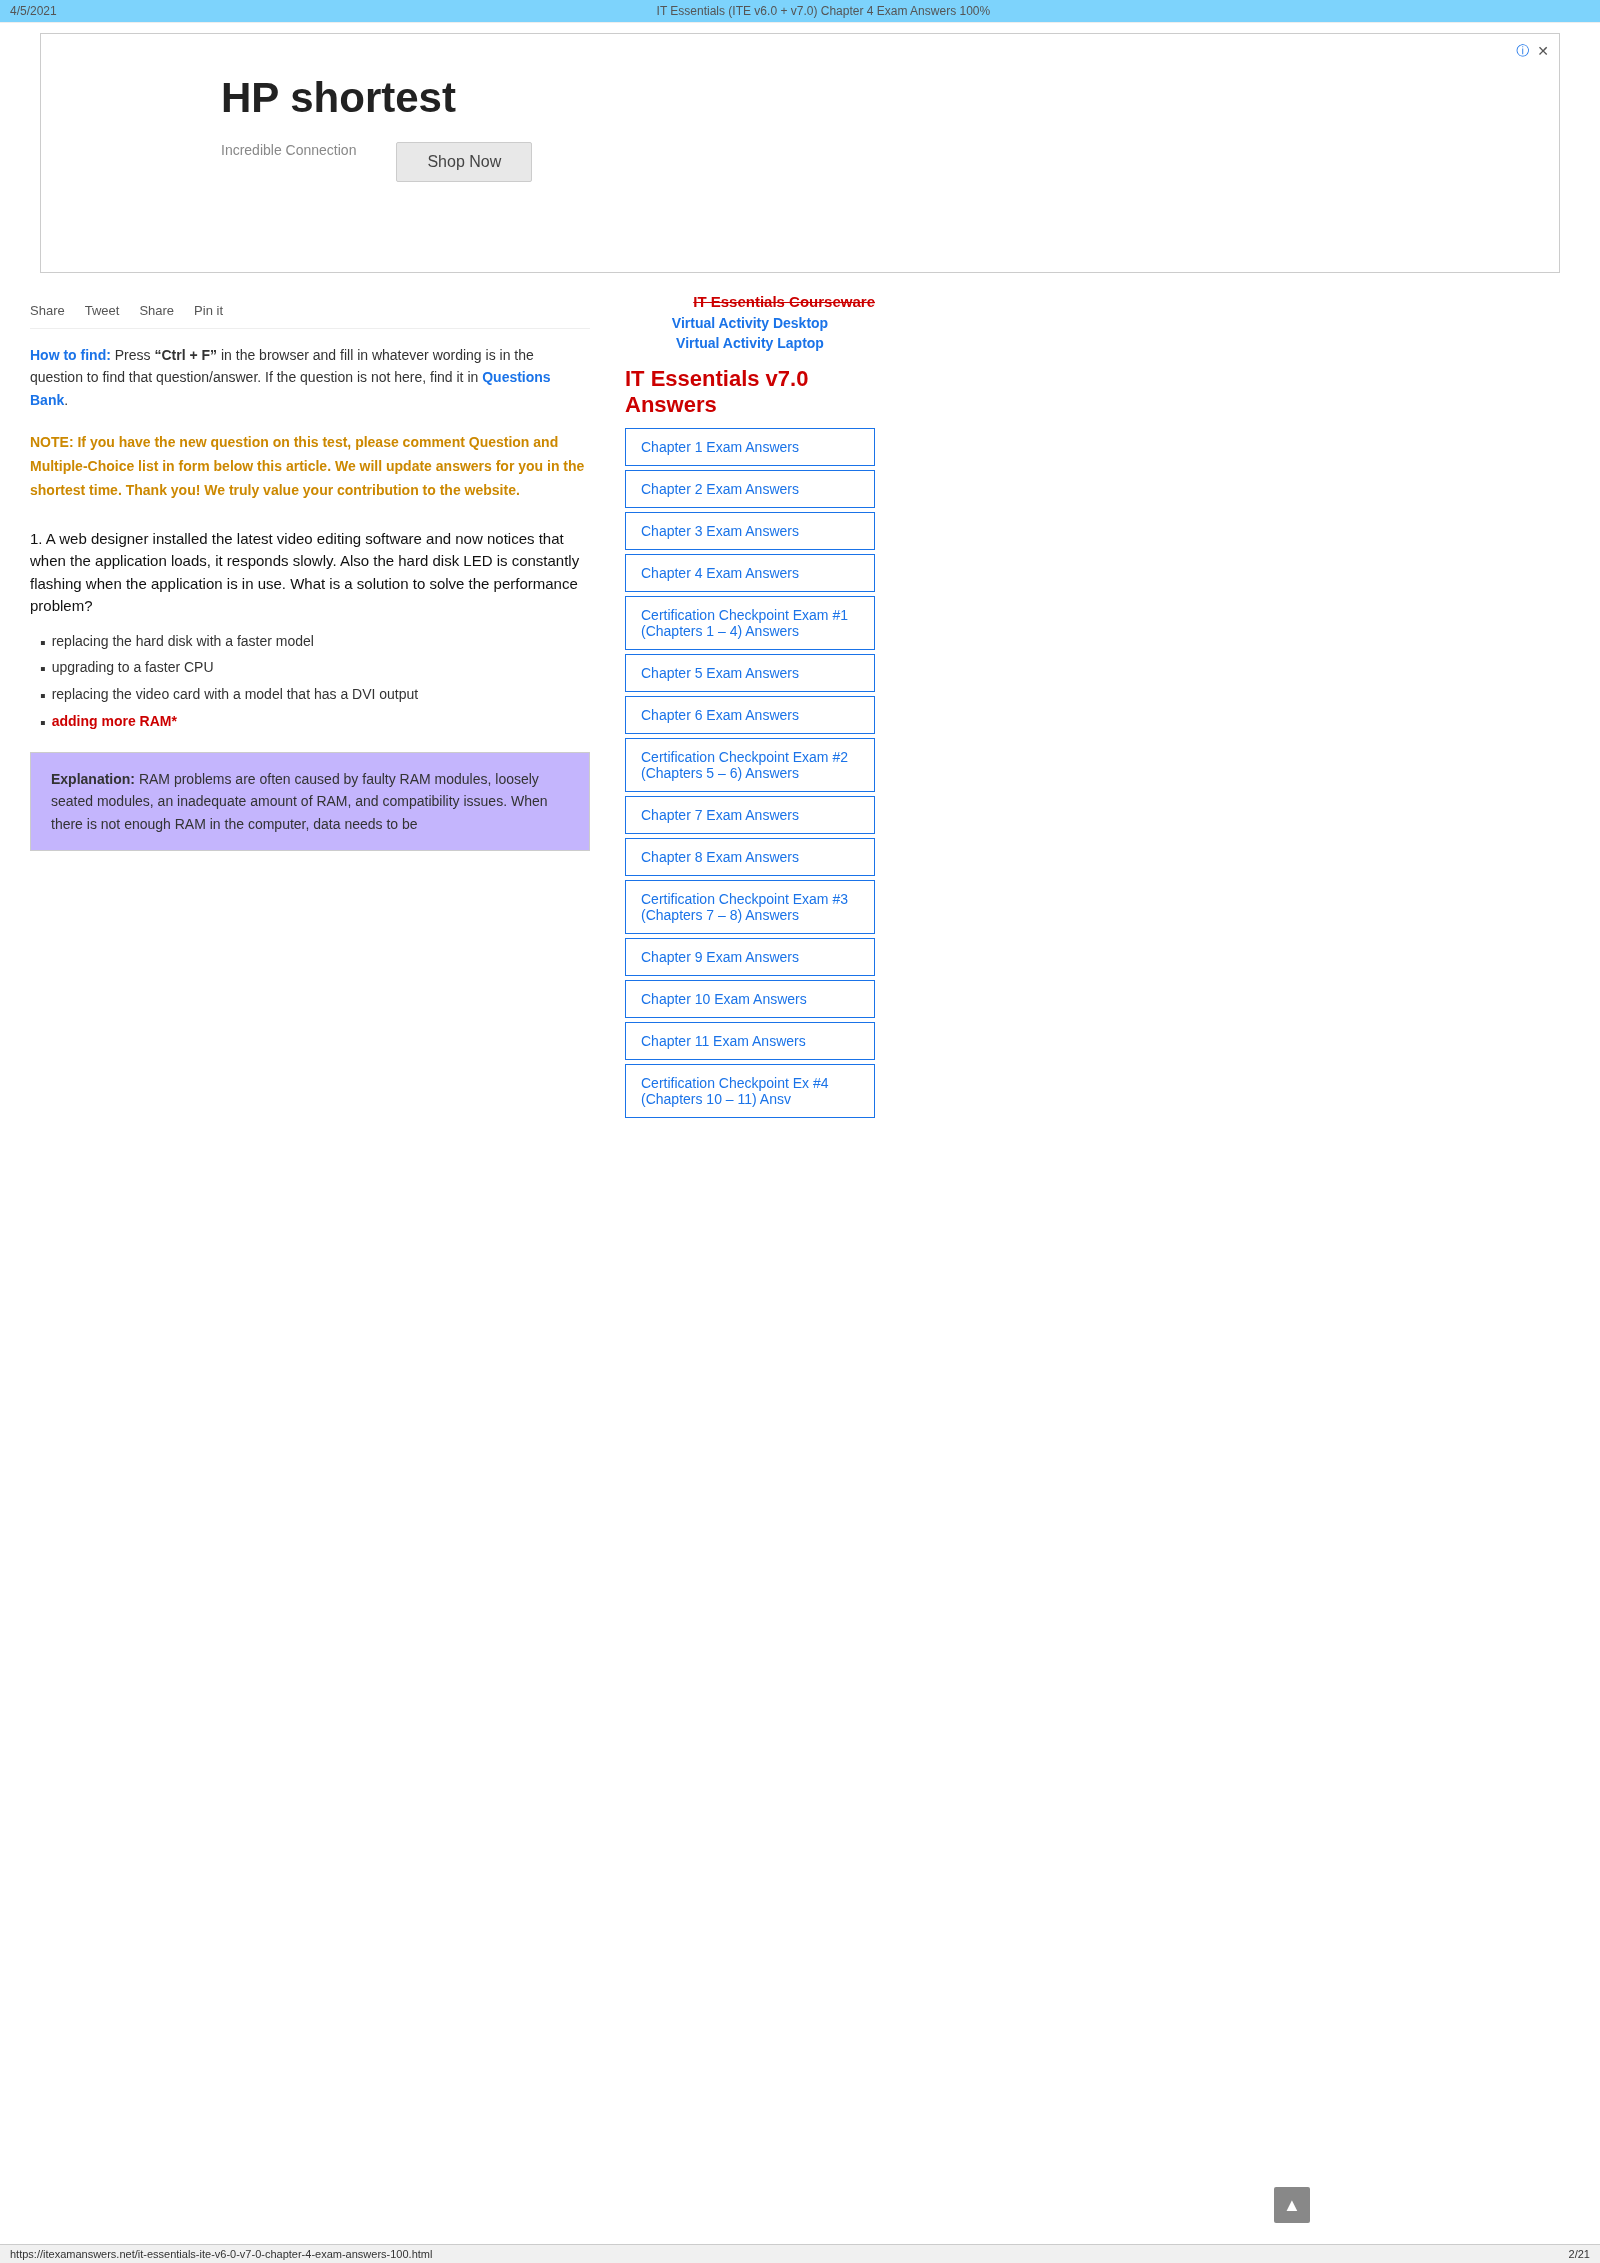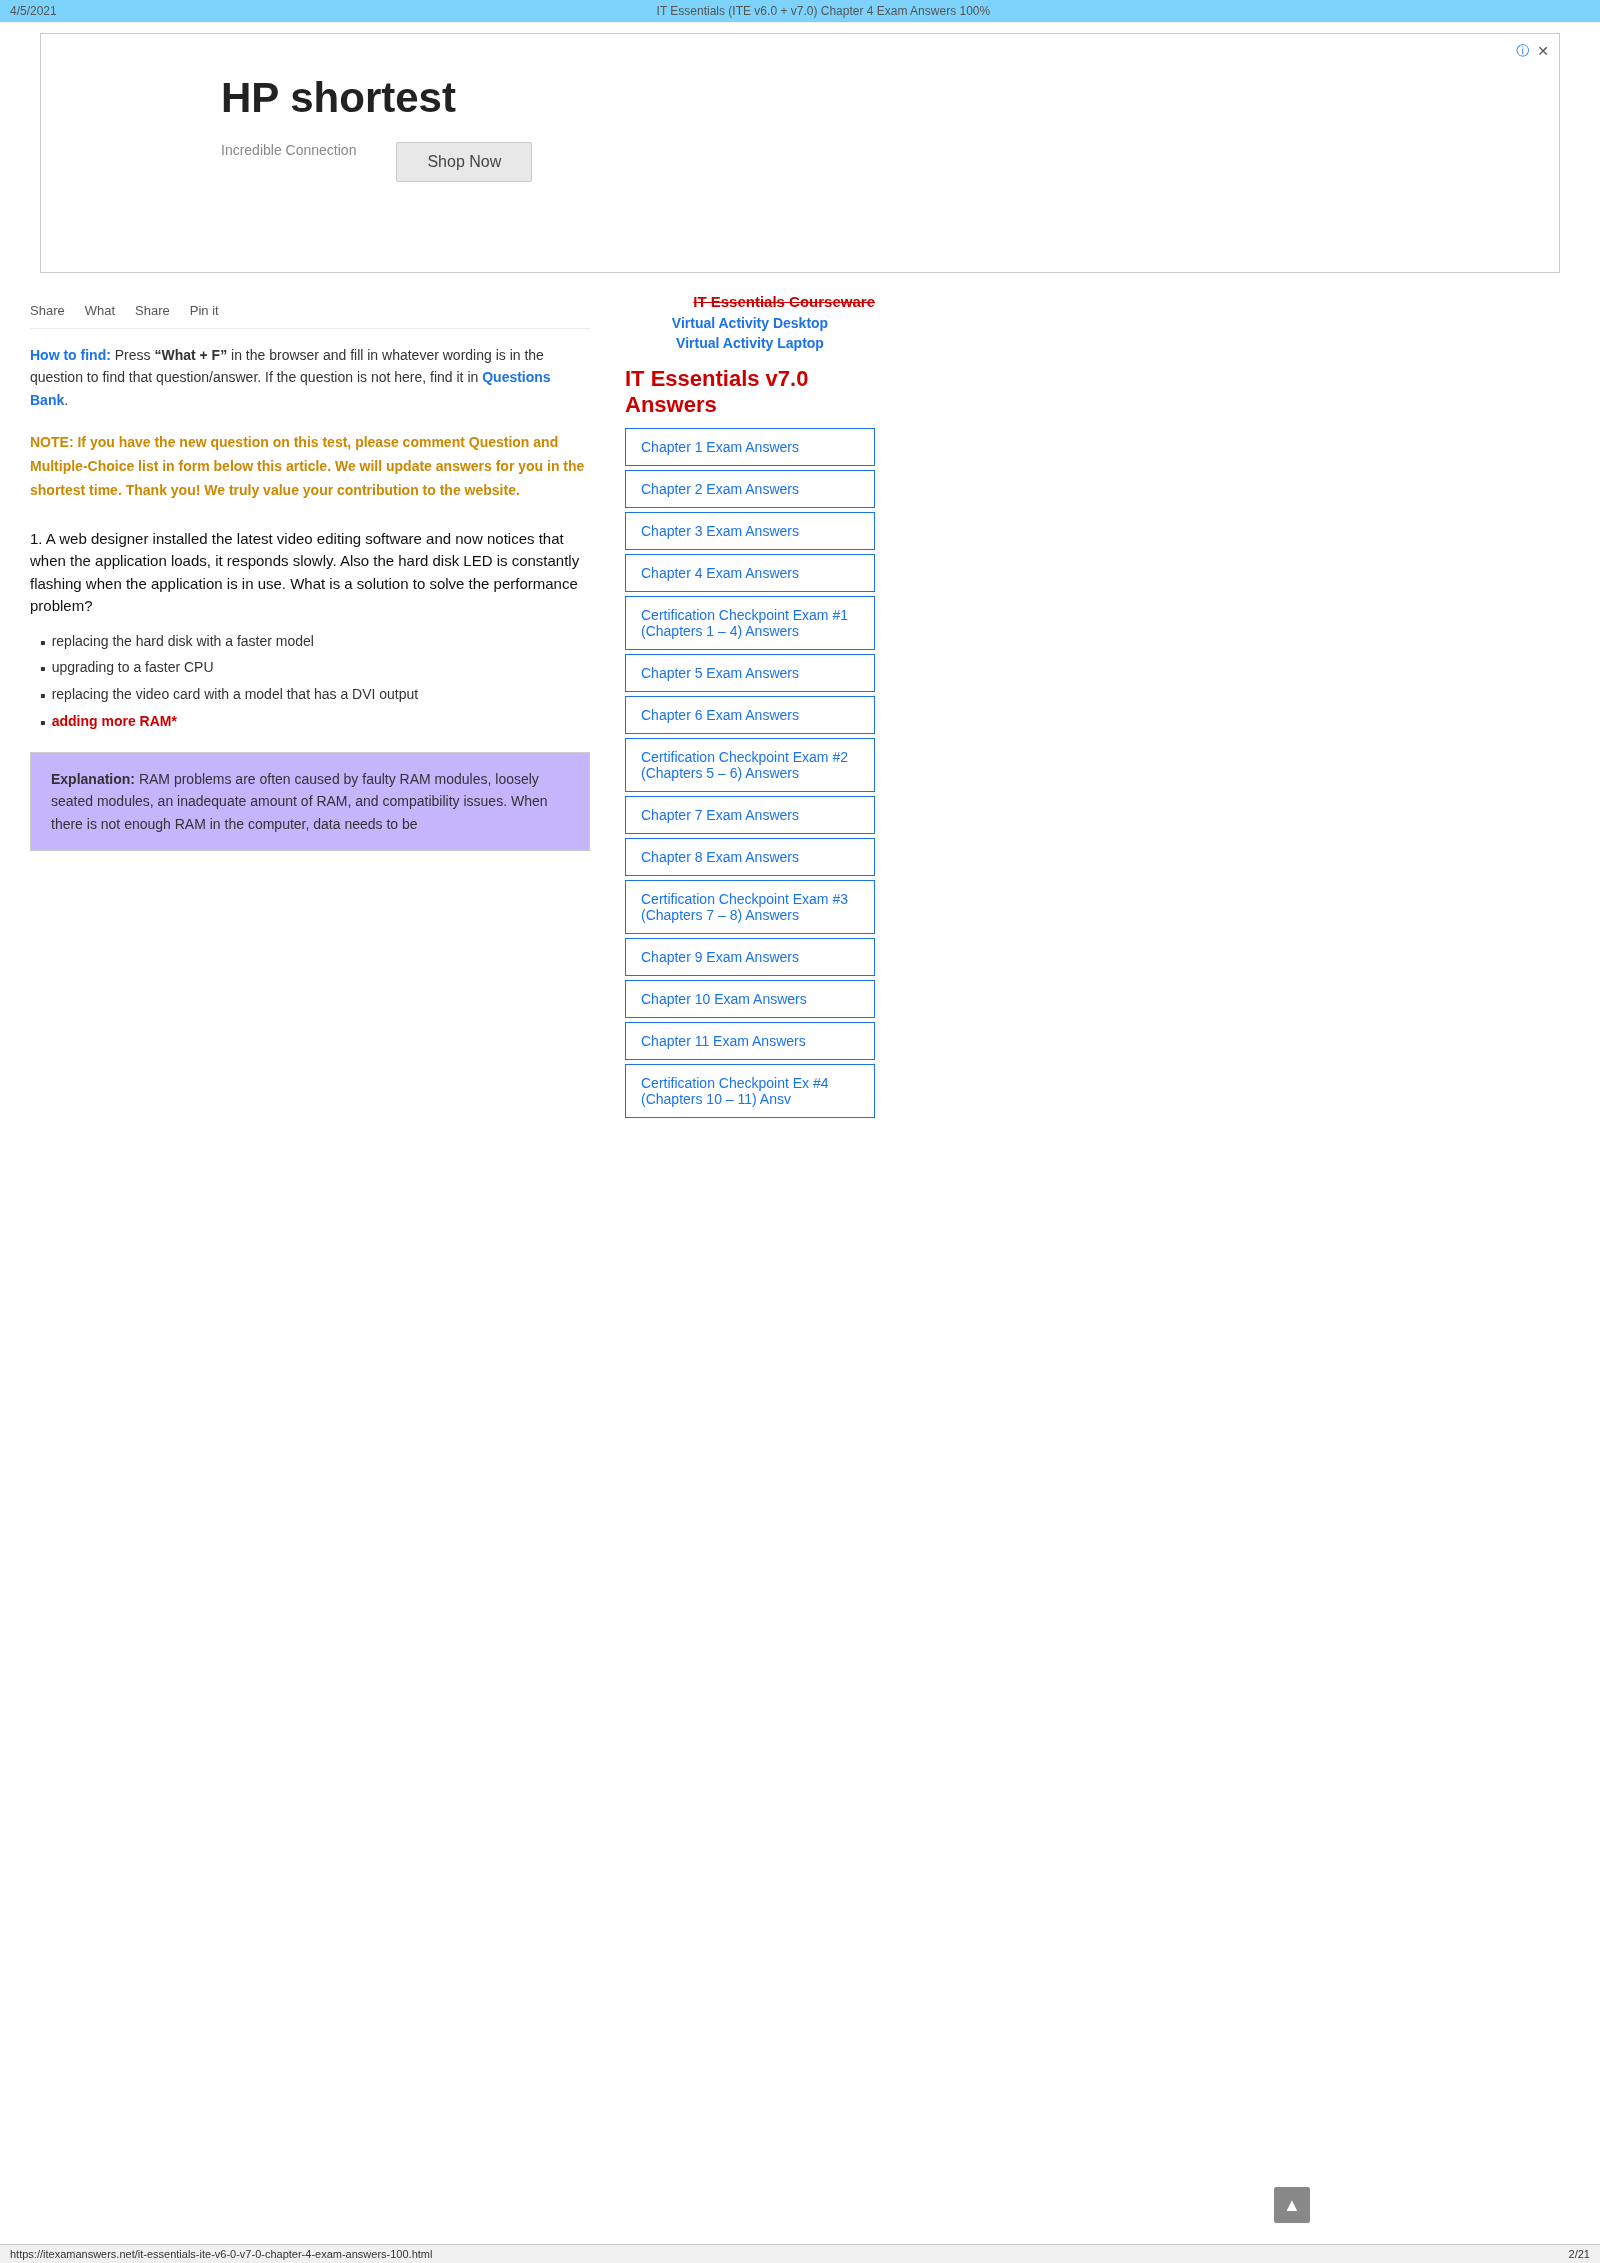--- a/index.html
+++ b/index.html
@@ -267,27 +267,27 @@
     <button class="ad-cta">Shop Now</button>
   </div>
 </div>
 
 <div class="main-layout">
 
   <div class="content-area">
 
     <div class="social-bar">
       <span class="social-btn">Share</span>
-      <span class="social-btn">What</span>
+      <span class="social-btn">Tweet</span>
       <span class="social-btn">Share</span>
       <span class="social-btn">Pin it</span>
     </div>
 
     <div class="how-to-find">
-      <span class="label">How to find:</span><span> Press </span><span class="ctrl-f">“What + F”</span><span> in the browser and fill in whatever wording is in the question to find that question/answer. If the question is not here, find it in </span><span class="questions-bank">Questions Bank</span><span>.</span>
+      <span class="label">How to find:</span><span> Press </span><span class="ctrl-f">“Ctrl + F”</span><span> in the browser and fill in whatever wording is in the question to find that question/answer. If the question is not here, find it in </span><span class="questions-bank">Questions Bank</span><span>.</span>
     </div>
 
     <div class="note-box">
       <span>NOTE: If you have the new question on this test, please comment Question and Multiple-Choice list in form below this article. We will update answers for you in the shortest time. Thank you! We truly value your contribution to the website.</span>
     </div>
 
     <div class="question-title">
       <span>1.</span><span> A web designer installed the latest video editing software and now notices that when the application loads, it responds slowly. Also the hard disk LED is constantly flashing when the application is in use. What is a solution to solve the performance problem?</span>
     </div>
 

